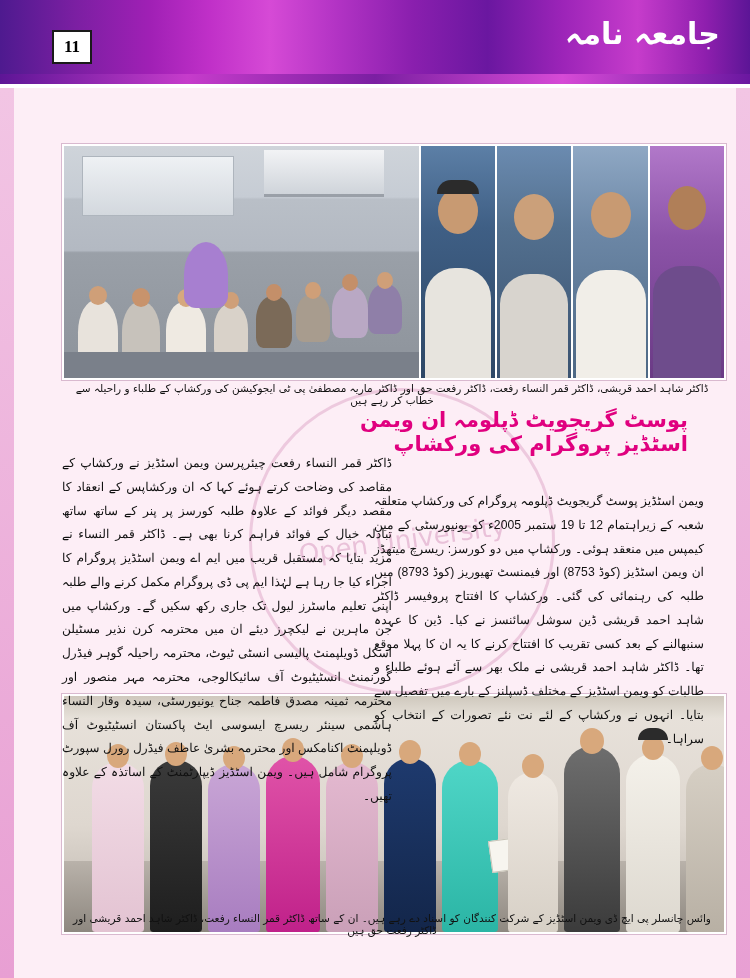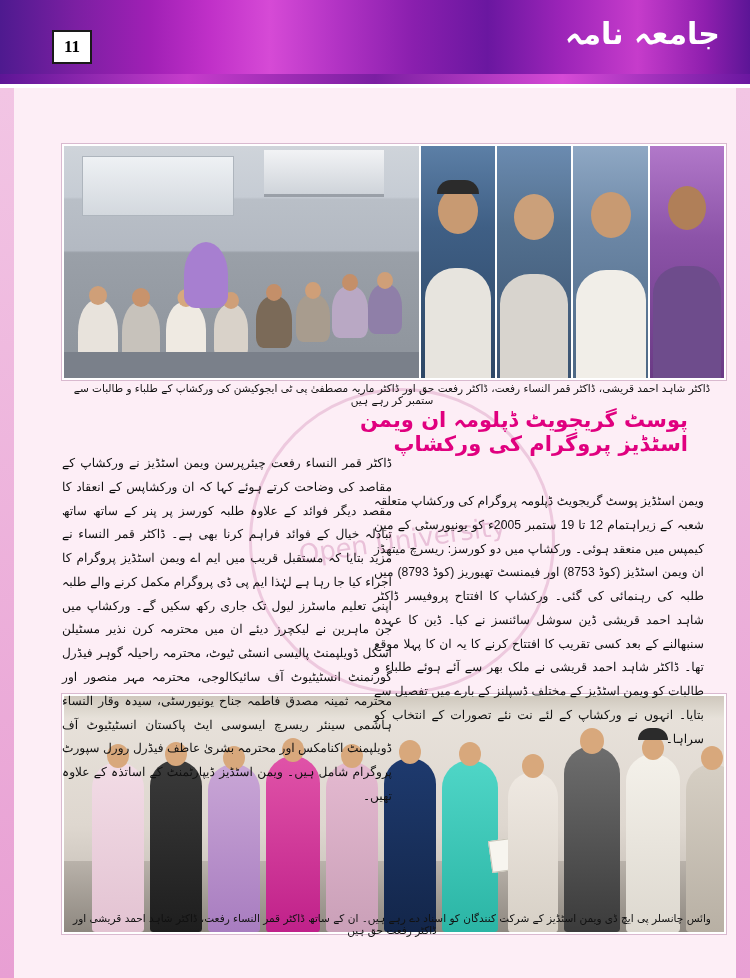--- a/index.html
+++ b/index.html
@@ -301,21 +301,21 @@
       </div>
       <div class="photo ph-portrait pt3">
         <div class="head" style="top:46px; width:40px; height:46px; background:#c89a72;"></div>
         <div style="position:absolute; left:50%; transform:translateX(-50%); bottom:0; width:70px; height:108px; background:#f1eee8; border-radius:30px 30px 0 0;"></div>
       </div>
       <div class="photo ph-portrait pt4">
         <div class="head" style="top:40px; width:38px; height:44px; background:#b07f58;"></div>
         <div style="position:absolute; left:50%; transform:translateX(-50%); bottom:0; width:68px; height:112px; background:#6e4c8c; border-radius:28px 28px 0 0;"></div>
       </div>
     </div>
-    <div class="caption caption-top">ڈاکٹر شاہد احمد قریشی، ڈاکٹر قمر النساء رفعت، ڈاکٹر رفعت حق اور ڈاکٹر ماریہ مصطفیٰ پی ٹی ایجوکیشن کی ورکشاپ کے طلباء و طالبات سے ستمبر کر رہے ہیں</div>
+    <div class="caption caption-top">ڈاکٹر شاہد احمد قریشی، ڈاکٹر قمر النساء رفعت، ڈاکٹر رفعت حق اور ڈاکٹر ماریہ مصطفیٰ پی ٹی ایجوکیشن کی ورکشاپ کے طلباء و راحیلہ سے خطاب کر رہے ہیں</div>
 
     <div class="headline">پوسٹ گریجویٹ ڈپلومہ ان ویمن اسٹڈیز پروگرام کی ورکشاپ</div>
 
     <div class="col col-right">
       <p>ویمن اسٹڈیز پوسٹ گریجویٹ ڈپلومہ پروگرام کی ورکشاپ متعلقہ شعبہ کے زیراہتمام 12 تا 19 ستمبر 2005ء کو یونیورسٹی کے مین کیمپس میں منعقد ہوئی۔ ورکشاپ میں دو کورسز: ریسرچ میتھڈز ان ویمن اسٹڈیز (کوڈ 8753) اور فیمنسٹ تھیوریز (کوڈ 8793) میں طلبہ کی رہنمائی کی گئی۔ ورکشاپ کا افتتاح پروفیسر ڈاکٹر شاہد احمد قریشی ڈین سوشل سائنسز نے کیا۔ ڈین کا عہدہ سنبھالنے کے بعد کسی تقریب کا افتتاح کرنے کا یہ ان کا پہلا موقع تھا۔ ڈاکٹر شاہد احمد قریشی نے ملک بھر سے آئے ہوئے طلباء و طالبات کو ویمن اسٹڈیز کے مختلف ڈسپلنز کے بارے میں تفصیل سے بتایا۔ انہوں نے ورکشاپ کے لئے نت نئے تصورات کے انتخاب کو سراہا۔</p>
     </div>
     <div class="col col-left">
       <p>ڈاکٹر قمر النساء رفعت چیئرپرسن ویمن اسٹڈیز نے ورکشاپ کے مقاصد کی وضاحت کرتے ہوئے کہا کہ ان ورکشاپس کے انعقاد کا مقصد دیگر فوائد کے علاوہ طلبہ کورسز پر پنر کے ساتھ ساتھ تبادلہ خیال کے فوائد فراہم کرنا بھی ہے۔ ڈاکٹر قمر النساء نے مزید بتایا کہ مستقبل قریب میں ایم اے ویمن اسٹڈیز پروگرام کا اجراء کیا جا رہا ہے لہٰذا ایم پی ڈی پروگرام مکمل کرنے والے طلبہ اپنی تعلیم ماسٹرز لیول تک جاری رکھ سکیں گے۔ ورکشاپ میں جن ماہرین نے لیکچرز دیئے ان میں محترمہ کرن نذیر مسٹیلن اسکل ڈویلپمنٹ پالیسی انسٹی ٹیوٹ، محترمہ راحیلہ گوہر فیڈرل گورنمنٹ انسٹیٹیوٹ آف سائیکالوجی، محترمہ مہر منصور اور محترمہ ثمینہ مصدق فاطمہ جناح یونیورسٹی، سیدہ وقار النساء ہاشمی سینئر ریسرچ ایسوسی ایٹ پاکستان انسٹیٹیوٹ آف ڈویلپمنٹ اکنامکس اور محترمہ بشریٰ عاطف فیڈرل رورل سپورٹ پروگرام شامل ہیں۔ ویمن اسٹڈیز ڈیپارٹمنٹ کے اساتذہ کے علاوہ تھیں۔</p>
     </div>
 

